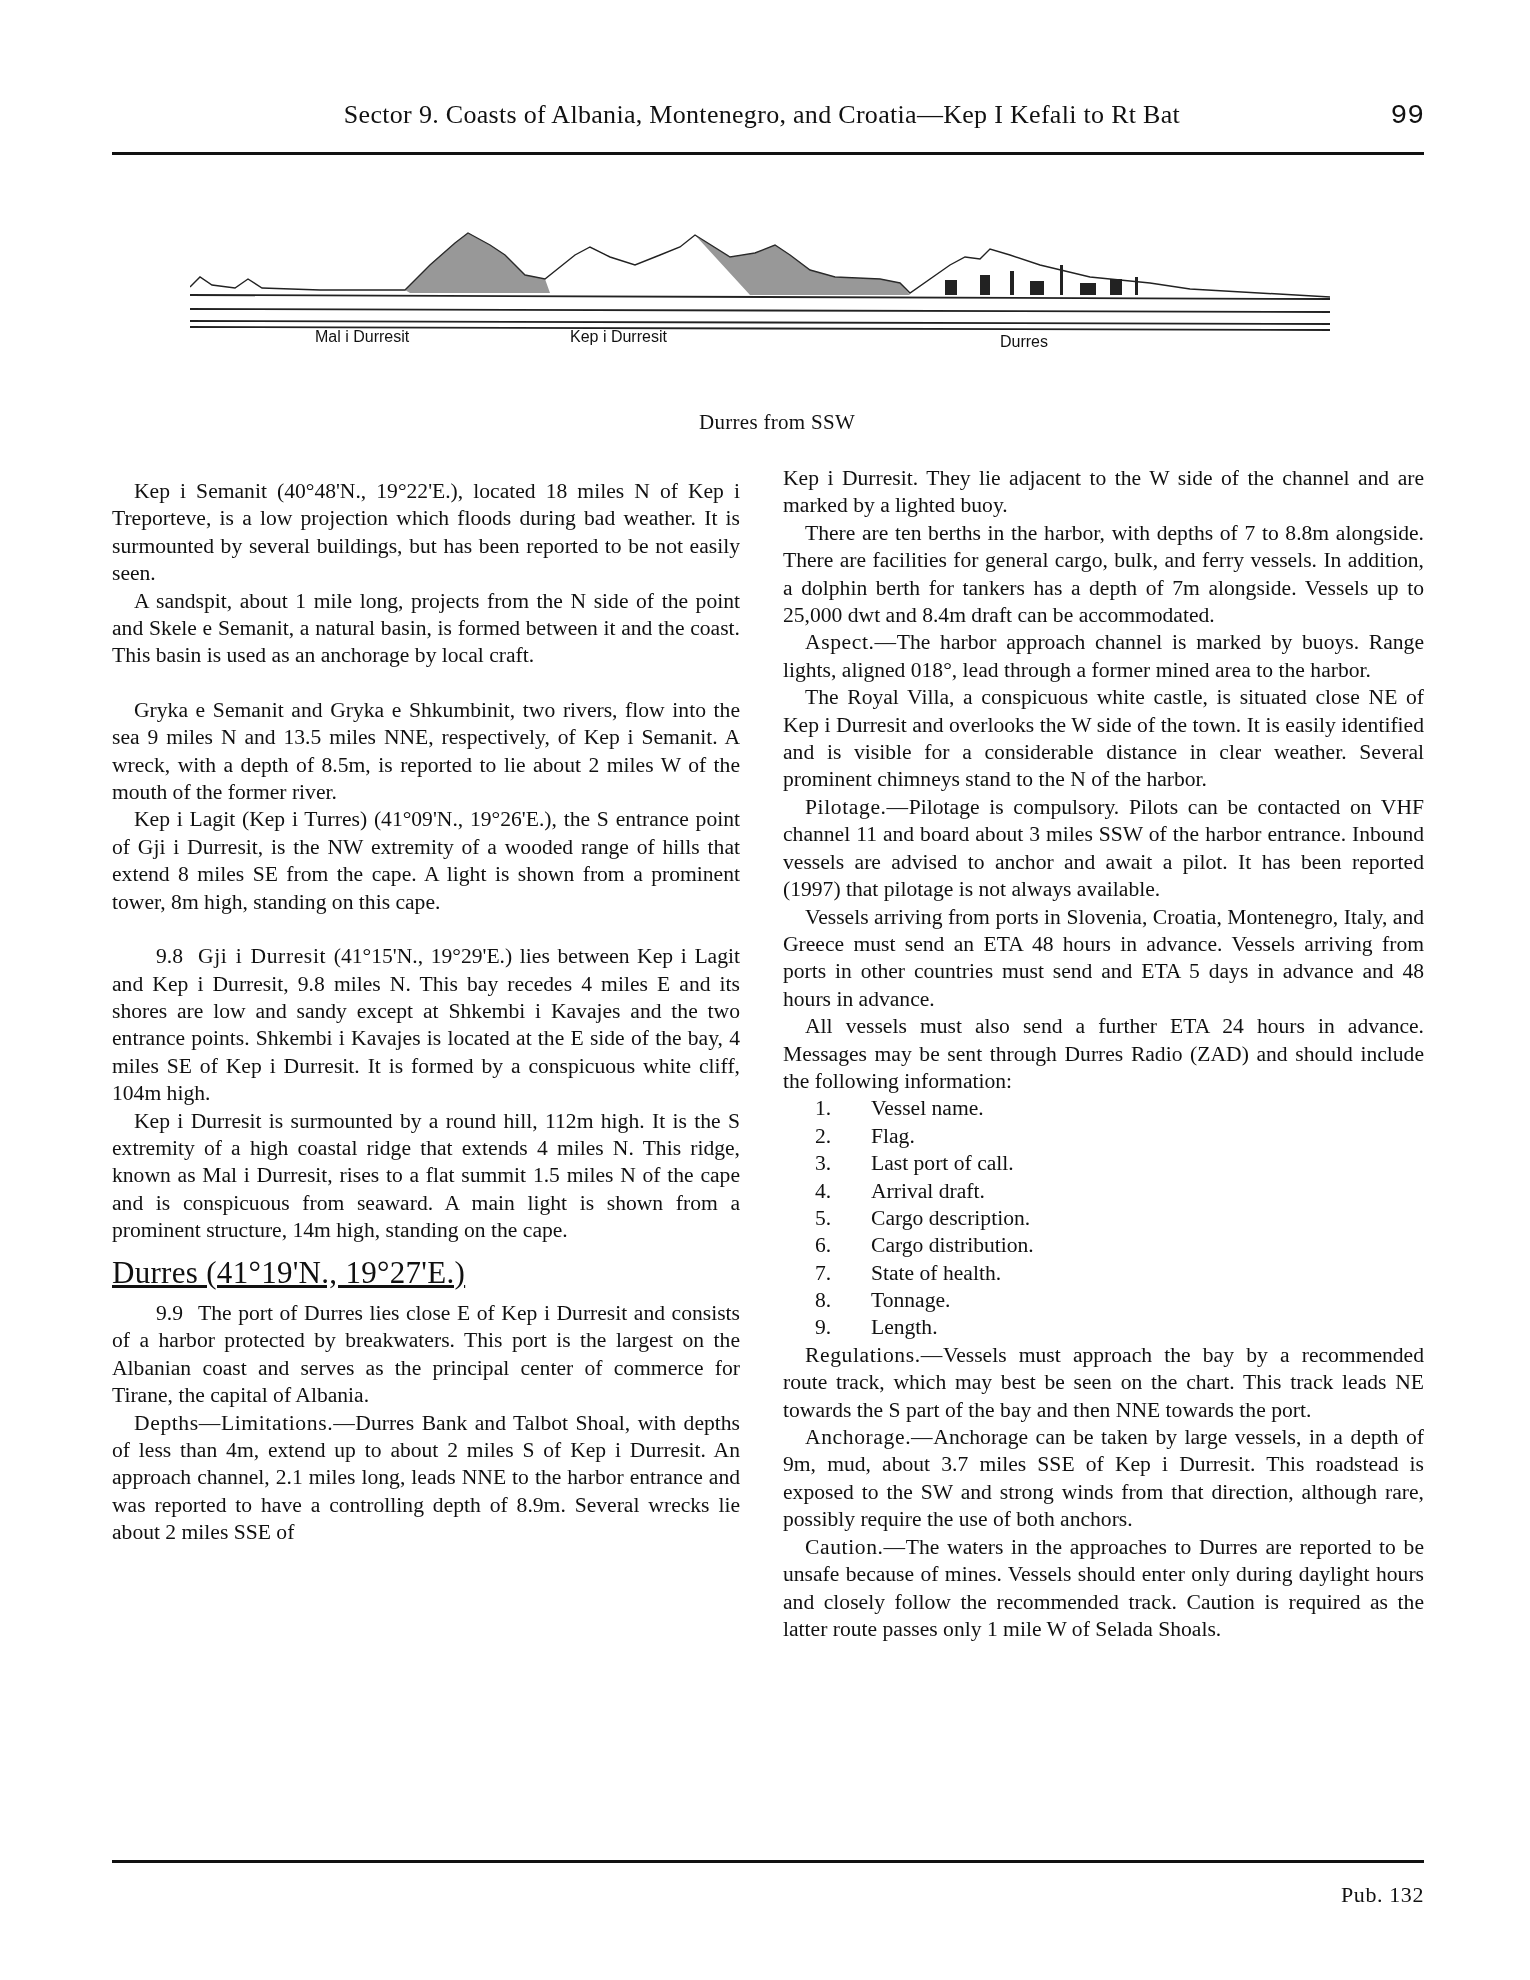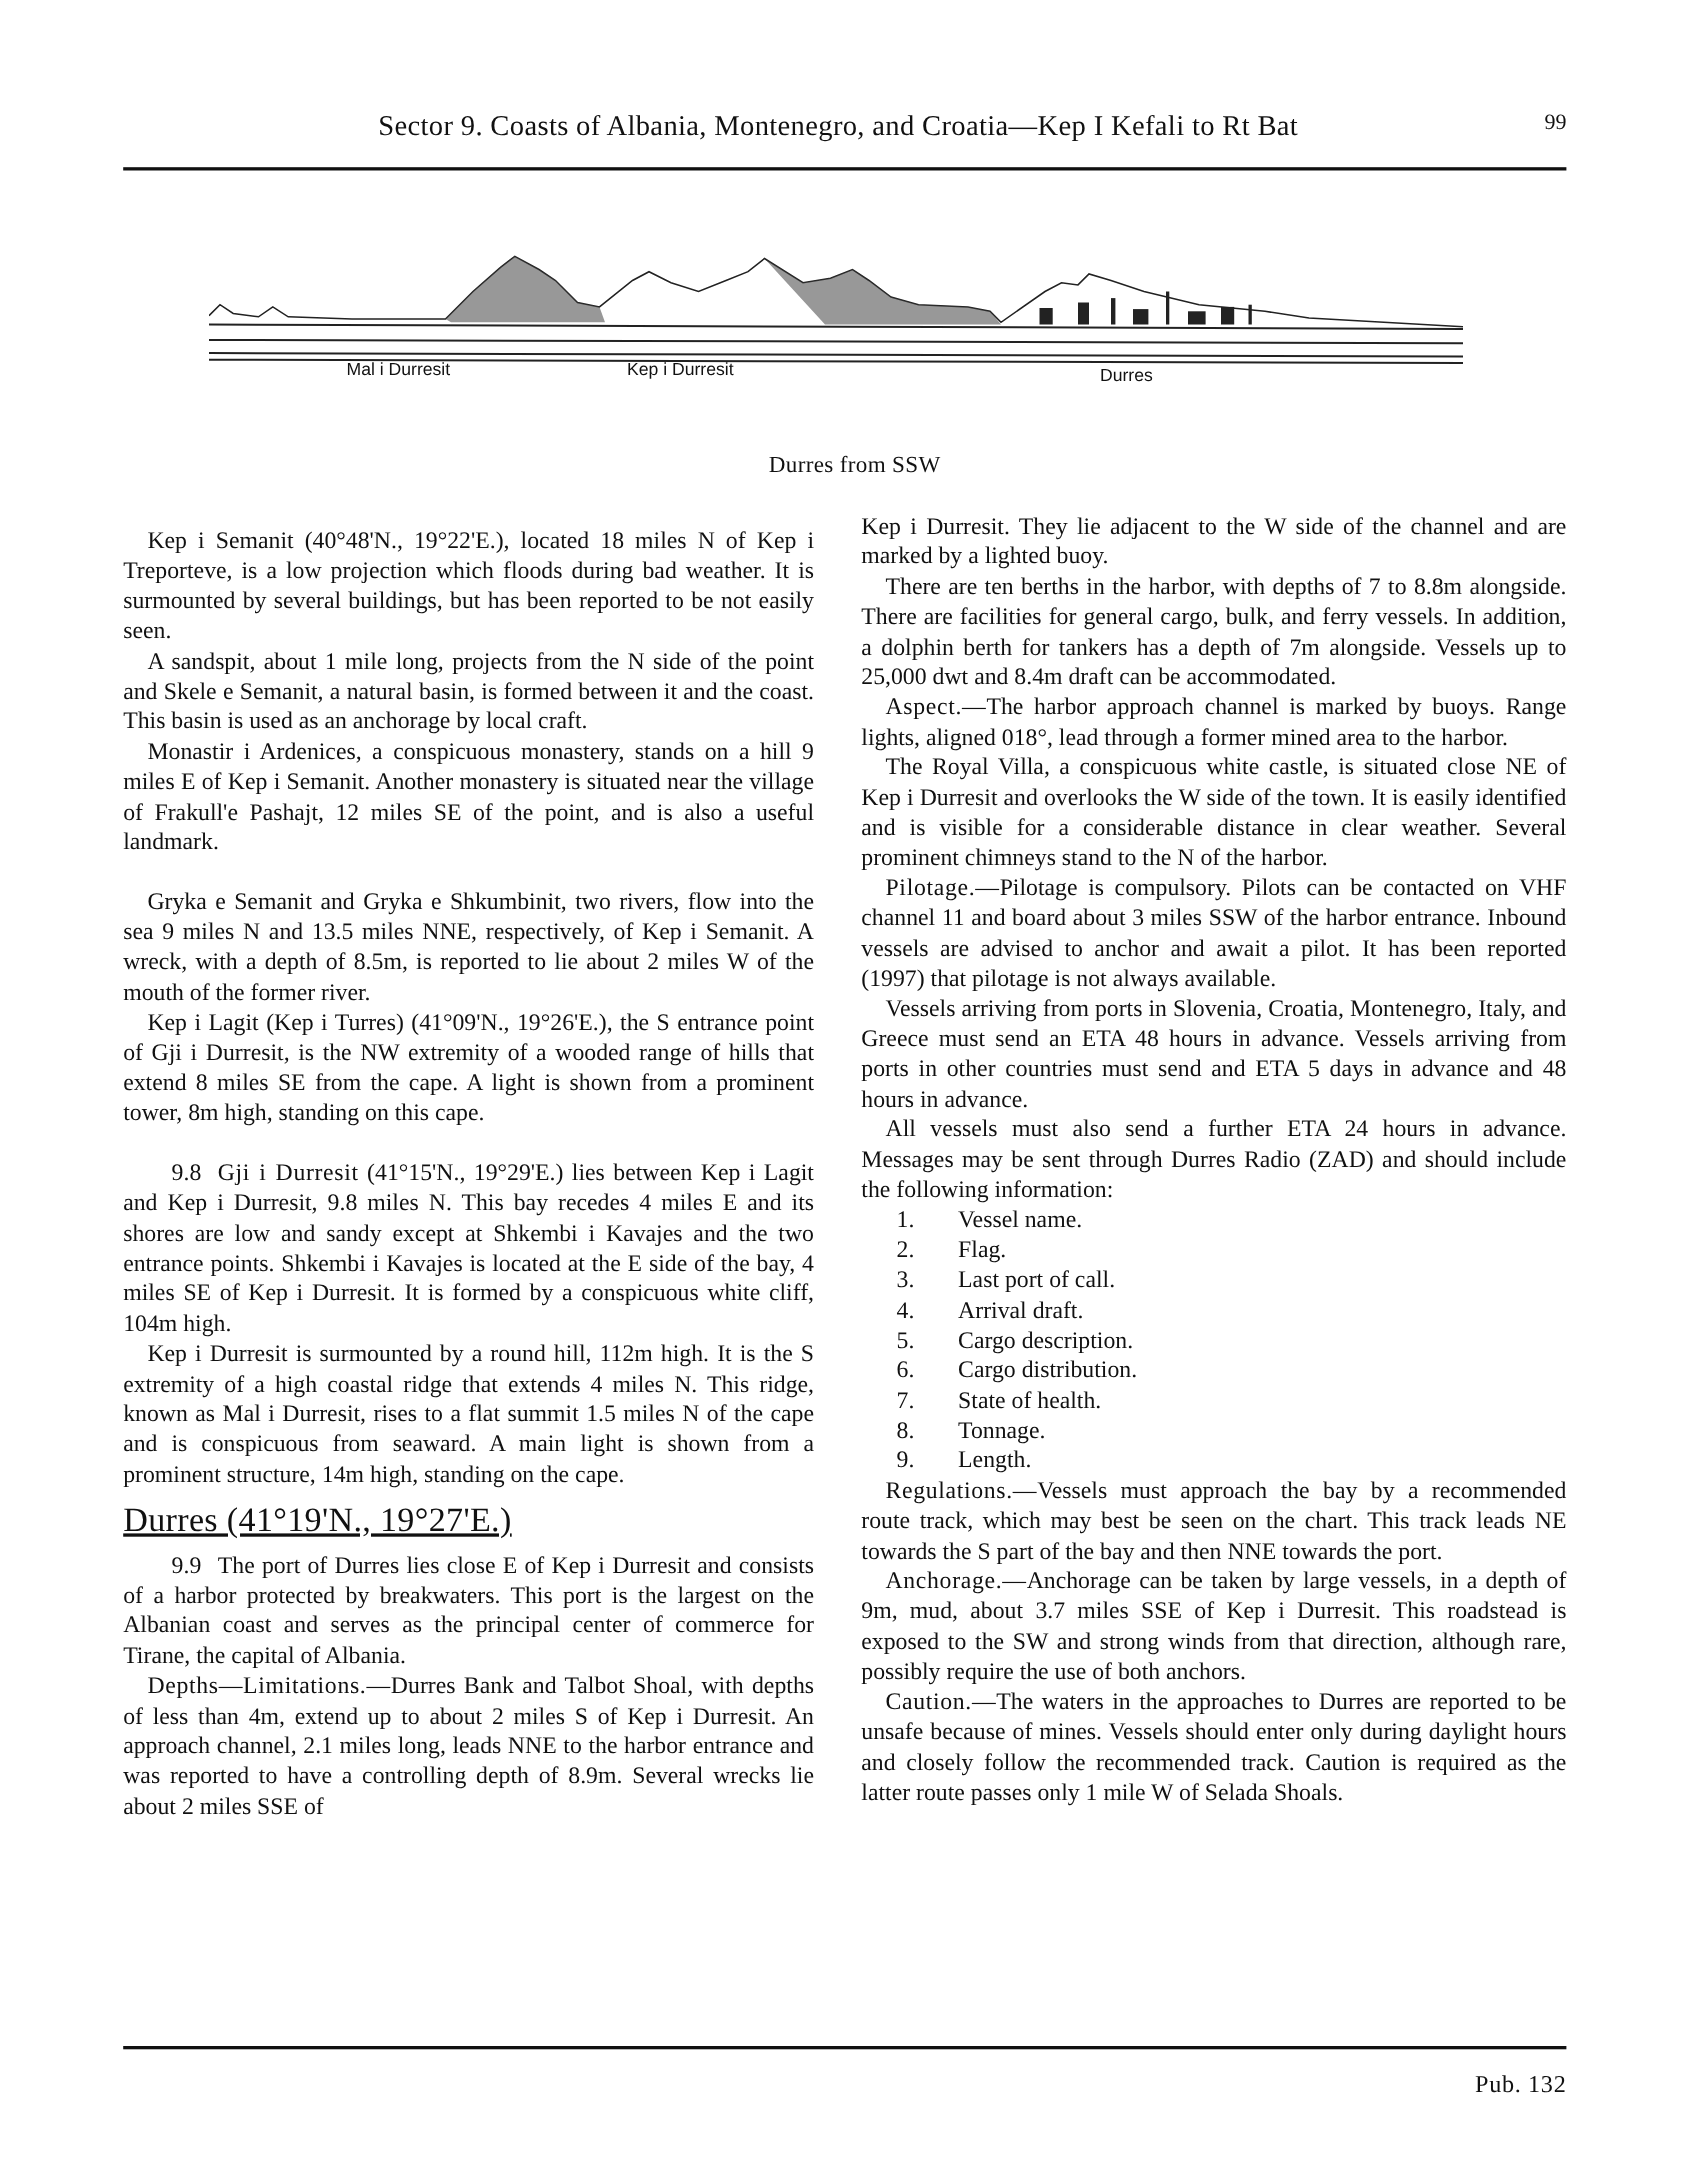--- a/index.html
+++ b/index.html
@@ -1,21 +1,21 @@
 <!DOCTYPE html>
 <html><head>
   <meta charset="utf-8">
   <style>
     html, body { margin: 0; padding: 0; background: #ffffff; }
     body { width: 1530px; height: 1980px; position: relative; overflow: hidden;
            font-family: "Liberation Serif", "DejaVu Serif", serif; color: #111; }
     .page-header { position: absolute; left: 112px; top: 100px; width: 1312px; height: 40px; }
     .running-head { position: absolute; left: 150px; top: 0; width: 1000px; text-align: center;
                     font-size: 26px; letter-spacing: 0.3px; }
-    .page-number { position: absolute; right: 0; top: 0; font-size: 20px; }
+    .page-number { position: absolute; right: 0; top: 0; font-size: 28px; font-family: Liberation Mono, monospace; }
     .rule { position: absolute; left: 112px; width: 1312px; height: 3px; background: #111; }
     .rule.top { top: 152px; }
     .rule.bottom { top: 1860px; }
     .figure { position: absolute; left: 190px; top: 225px; width: 1140px; height: 140px; }
     .figure svg { width: 100%; height: 100%; display: block; }
     .fig-label { position: absolute; top: 328px; font-family: "Liberation Sans", "DejaVu Sans", sans-serif;
                  font-size: 16px; }
     .caption { position: absolute; left: 0; width: 1530px; top: 410px; text-align: center; font-size: 21px; letter-spacing: 0.3px; padding-left: 12px; }
     .col { position: absolute; top: 478px; font-size: 21.6px; line-height: 27.4px; text-align: justify; }
     .col.left { left: 112px; width: 628px; }
@@ -73,21 +73,20 @@
 </div>
 <div class="fig-label" style="left:315px;">Mal i Durresit</div>
 <div class="fig-label" style="left:570px;">Kep i Durresit</div>
 <div class="fig-label" style="left:1000px; top:333px;">Durres</div>
 
 <div class="caption">Durres from SSW</div>
 
 <div class="col left">
   <p>Kep i Semanit (40°48'N., 19°22'E.), located 18 miles N of Kep i Treporteve, is a low projection which floods during bad weather. It is surmounted by several buildings, but has been reported to be not easily seen.</p>
   <p>A sandspit, about 1 mile long, projects from the N side of the point and Skele e Semanit, a natural basin, is formed between it and the coast. This basin is used as an anchorage by local craft.</p>
-  <p>Monastir i Ardenices, a conspicuous monastery, stands on a hill 9 miles E of Kep i Semanit. Another monastery is situated near the village of Frakull'e Pashajt, 12 miles SE of the point, and is also a useful landmark.</p>
   <div class="gap"></div>
   <p>Gryka e Semanit and Gryka e Shkumbinit, two rivers, flow into the sea 9 miles N and 13.5 miles NNE, respectively, of Kep i Semanit. A wreck, with a depth of 8.5m, is reported to lie about 2 miles W of the mouth of the former river.</p>
   <p>Kep i Lagit (Kep i Turres) (41°09'N., 19°26'E.), the S entrance point of Gji i Durresit, is the NW extremity of a wooded range of hills that extend 8 miles SE from the cape. A light is shown from a prominent tower, 8m high, standing on this cape.</p>
   <div class="gap"></div>
   <p><span class="para-num">9.8</span><span class="spaced">Gji i Durresit</span><span> (41°15'N., 19°29'E.) lies between Kep i Lagit and Kep i Durresit, 9.8 miles N. This bay recedes 4 miles E and its shores are low and sandy except at Shkembi i Kavajes and the two entrance points. Shkembi i Kavajes is located at the E side of the bay, 4 miles SE of Kep i Durresit. It is formed by a conspicuous white cliff, 104m high.</span></p>
   <p>Kep i Durresit is surmounted by a round hill, 112m high. It is the S extremity of a high coastal ridge that extends 4 miles N. This ridge, known as Mal i Durresit, rises to a flat summit 1.5 miles N of the cape and is conspicuous from seaward. A main light is shown from a prominent structure, 14m high, standing on the cape.</p>
   <div class="section-heading">Durres (41°19'N., 19°27'E.)</div>
   <p><span class="para-num">9.9</span><span>The port of Durres lies close E of Kep i Durresit and consists of a harbor protected by breakwaters. This port is the largest on the Albanian coast and serves as the principal center of commerce for Tirane, the capital of Albania.</span></p>
   <p><span class="runin">Depths—Limitations.—</span><span>Durres Bank and Talbot Shoal, with depths of less than 4m, extend up to about 2 miles S of Kep i Durresit. An approach channel, 2.1 miles long, leads NNE to the harbor entrance and was reported to have a controlling depth of 8.9m. Several wrecks lie about 2 miles SSE of</span></p>
 </div>

